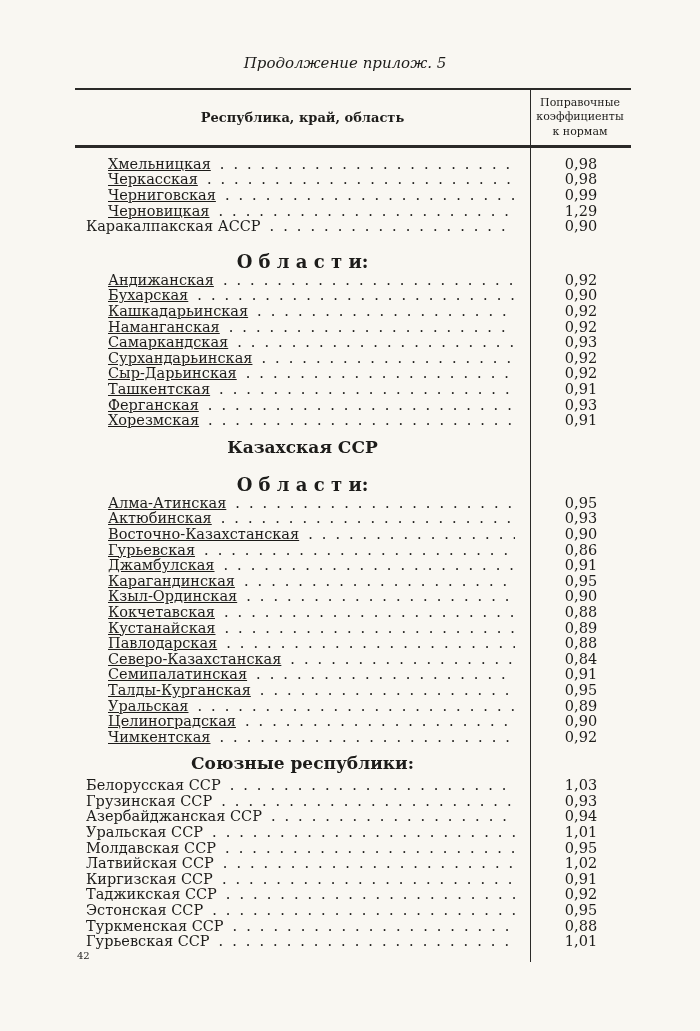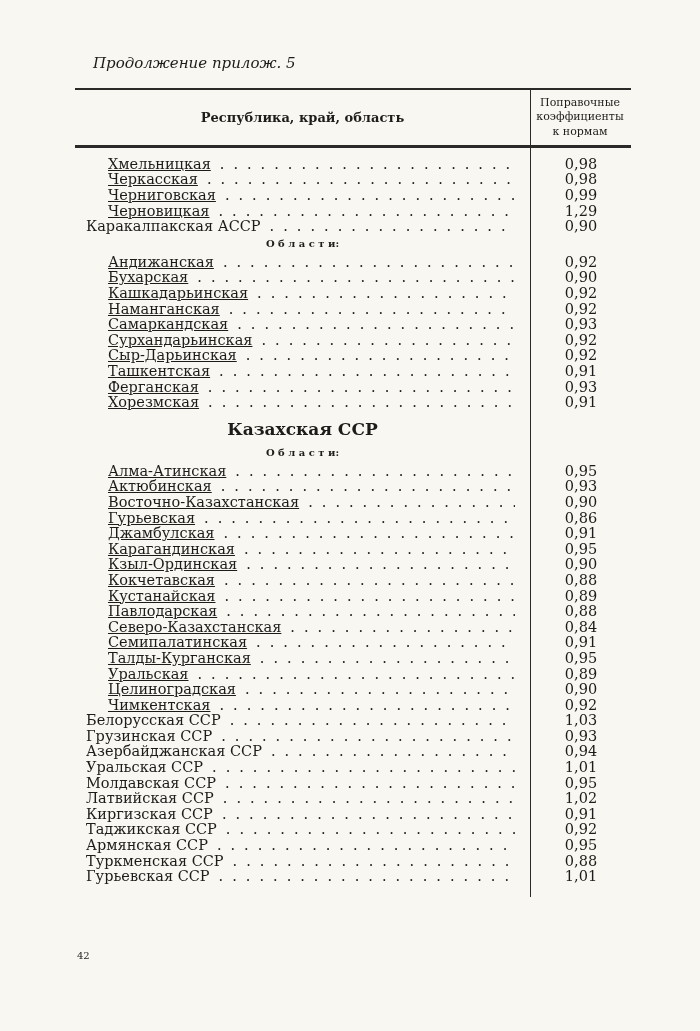--- a/index.html
+++ b/index.html
@@ -1,32 +1,32 @@
 <!DOCTYPE html>
 <html><head>
 <meta charset="utf-8">
 <style>
   html,body{margin:0;padding:0;}
   body{width:700px;height:1031px;background:#e8e6e1;}
   .page{position:relative;width:700px;height:1031px;background:#f9f7f2;font-family:"DejaVu Serif",serif;color:#1d1c1a;overflow:hidden;}
-  .header-note{position:absolute;top:54px;left:93px;width:556px;text-align:left;font-style:italic;font-size:15px;}
+  .header-note{position:absolute;top:54px;left:67px;width:556px;text-align:center;font-style:italic;font-size:15px;}
   .table{position:absolute;top:88px;left:75px;width:556px;border-top:2px solid #2b2a28;}
   .vline{position:absolute;top:0;bottom:0;left:455px;width:1px;background:#2b2a28;}
   .thead{display:flex;border-bottom:3px solid #2b2a28;position:relative;}
   .th-name{width:455px;display:flex;align-items:center;justify-content:center;font-weight:bold;font-size:13px;padding:8px 0;box-sizing:border-box;}
   .th-value{width:100px;font-size:11px;text-align:center;display:flex;align-items:center;justify-content:center;padding:6px 20px;box-sizing:border-box;line-height:1.3;font-weight:normal;}
   .tbody{padding:9px 0 12px;position:relative;}
   .row{display:flex;align-items:baseline;line-height:15.6px;font-size:14.5px;}
   .row-name{flex:none;white-space:nowrap;}
   .indent-0 .row-name{padding-left:11px;}
   .indent-1 .row-name{padding-left:33px;text-decoration:underline;}
   .leader{flex:1 1 auto;overflow:hidden;white-space:nowrap;margin:0 16px 0 9px;letter-spacing:9px;}
   .row-value{flex:none;width:100px;text-align:center;}
   .heading{width:455px;text-align:center;font-weight:bold;font-size:17px;line-height:22px;margin:7px 0 4px;}
-  .subheading{width:455px;text-align:center;font-weight:bold;font-size:10px;line-height:18px;margin:0 0 2px;}
+  .subheading{width:455px;text-align:center;font-weight:bold;font-size:18px;line-height:18px;margin:18px 0 2px;}
   .page-number{position:absolute;left:77px;top:950px;font-size:10px;}
 </style>
 </head>
 <body>
 
 <div class="page">
 
   <div class="header-note">Продолжение прилож. 5</div>
 
   <div class="table">
@@ -189,20 +189,21 @@
         <div class="row indent-1">
           <span class="row-name">Целиноградская</span>
           <span class="leader">............................................................</span>
           <span class="row-value">0,90</span>
         </div>
         <div class="row indent-1">
           <span class="row-name">Чимкентская</span>
           <span class="leader">............................................................</span>
           <span class="row-value">0,92</span>
         </div>
+        <div class="heading">Союзные республики:</div>
         <div class="row indent-0">
           <span class="row-name">Белорусская ССР</span>
           <span class="leader">............................................................</span>
           <span class="row-value">1,03</span>
         </div>
         <div class="row indent-0">
           <span class="row-name">Грузинская ССР</span>
           <span class="leader">............................................................</span>
           <span class="row-value">0,93</span>
         </div>
@@ -230,21 +231,21 @@
           <span class="row-name">Киргизская ССР</span>
           <span class="leader">............................................................</span>
           <span class="row-value">0,91</span>
         </div>
         <div class="row indent-0">
           <span class="row-name">Таджикская ССР</span>
           <span class="leader">............................................................</span>
           <span class="row-value">0,92</span>
         </div>
         <div class="row indent-0">
-          <span class="row-name">Армянская ССР</span>
+          <span class="row-name">Эстонская ССР</span>
           <span class="leader">............................................................</span>
           <span class="row-value">0,95</span>
         </div>
         <div class="row indent-0">
           <span class="row-name">Туркменская ССР</span>
           <span class="leader">............................................................</span>
           <span class="row-value">0,88</span>
         </div>
         <div class="row indent-0">
           <span class="row-name">Гурьевская ССР</span>

